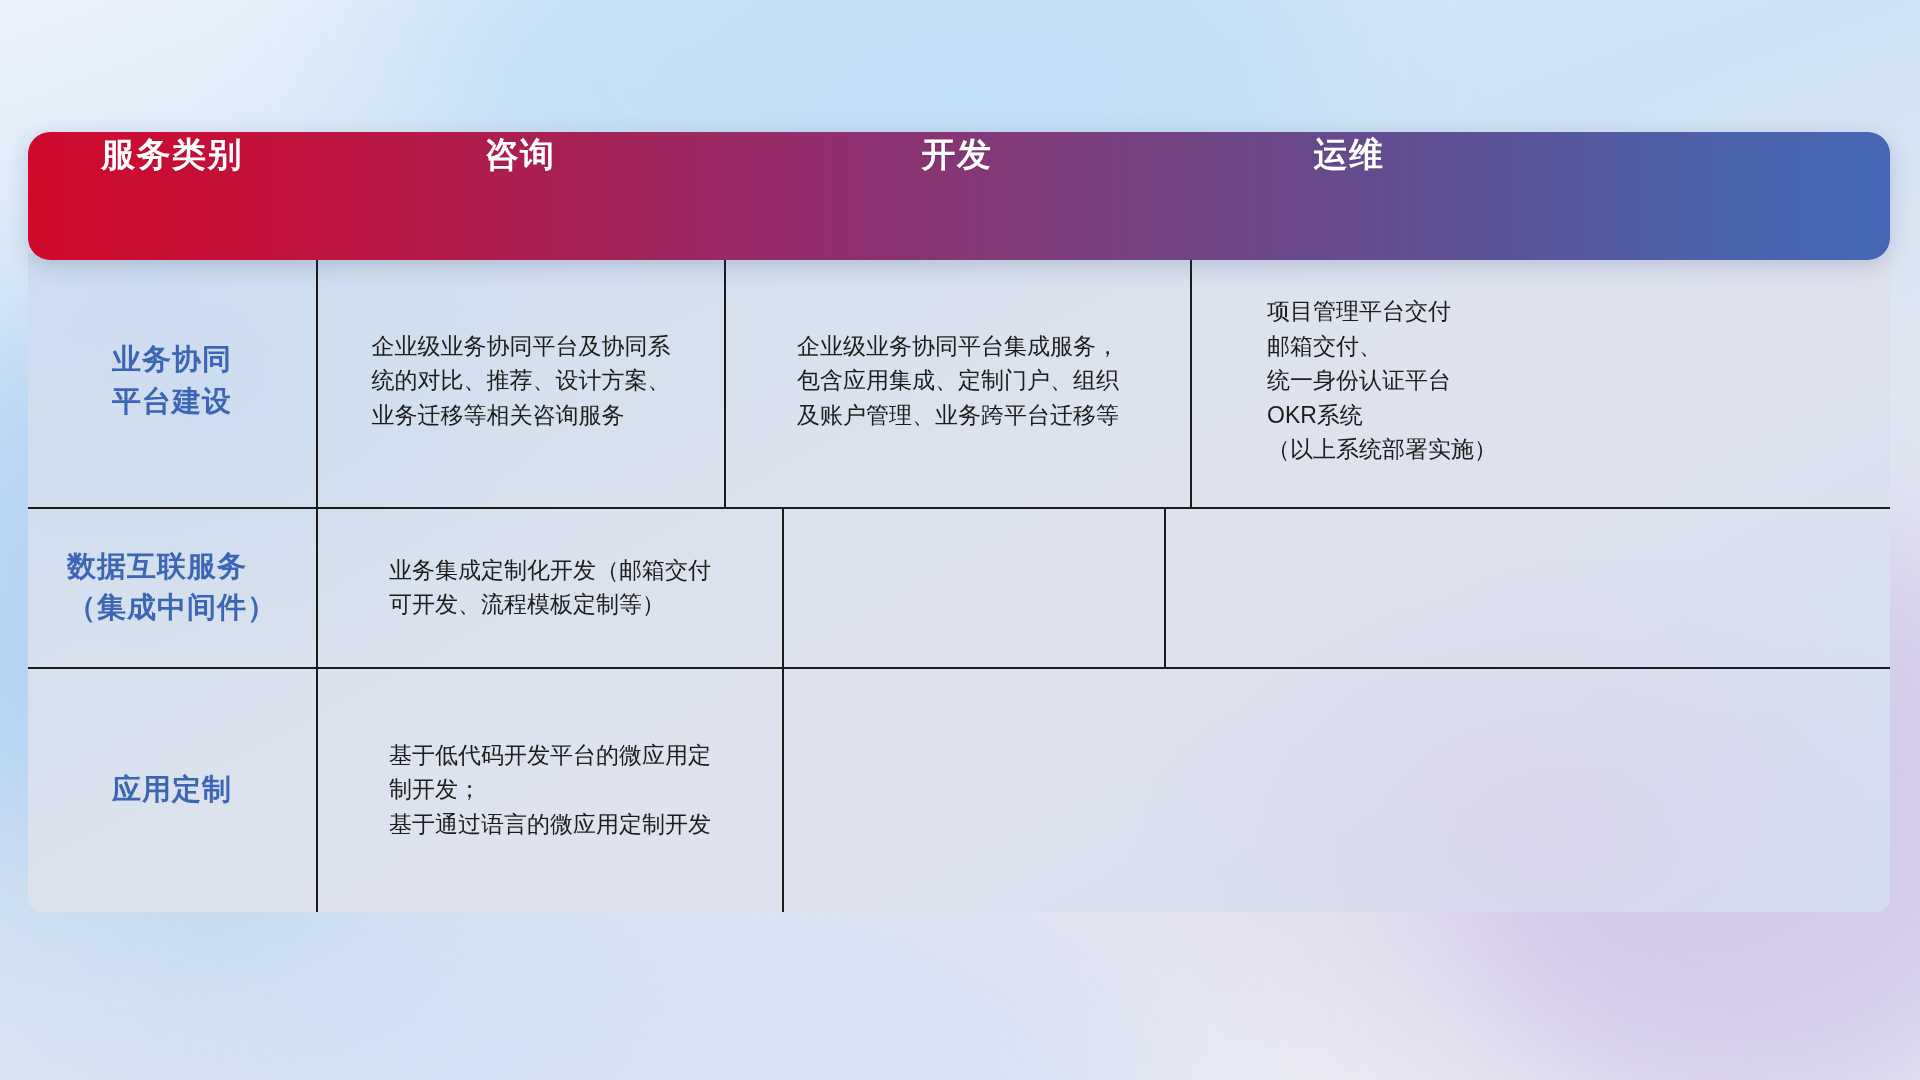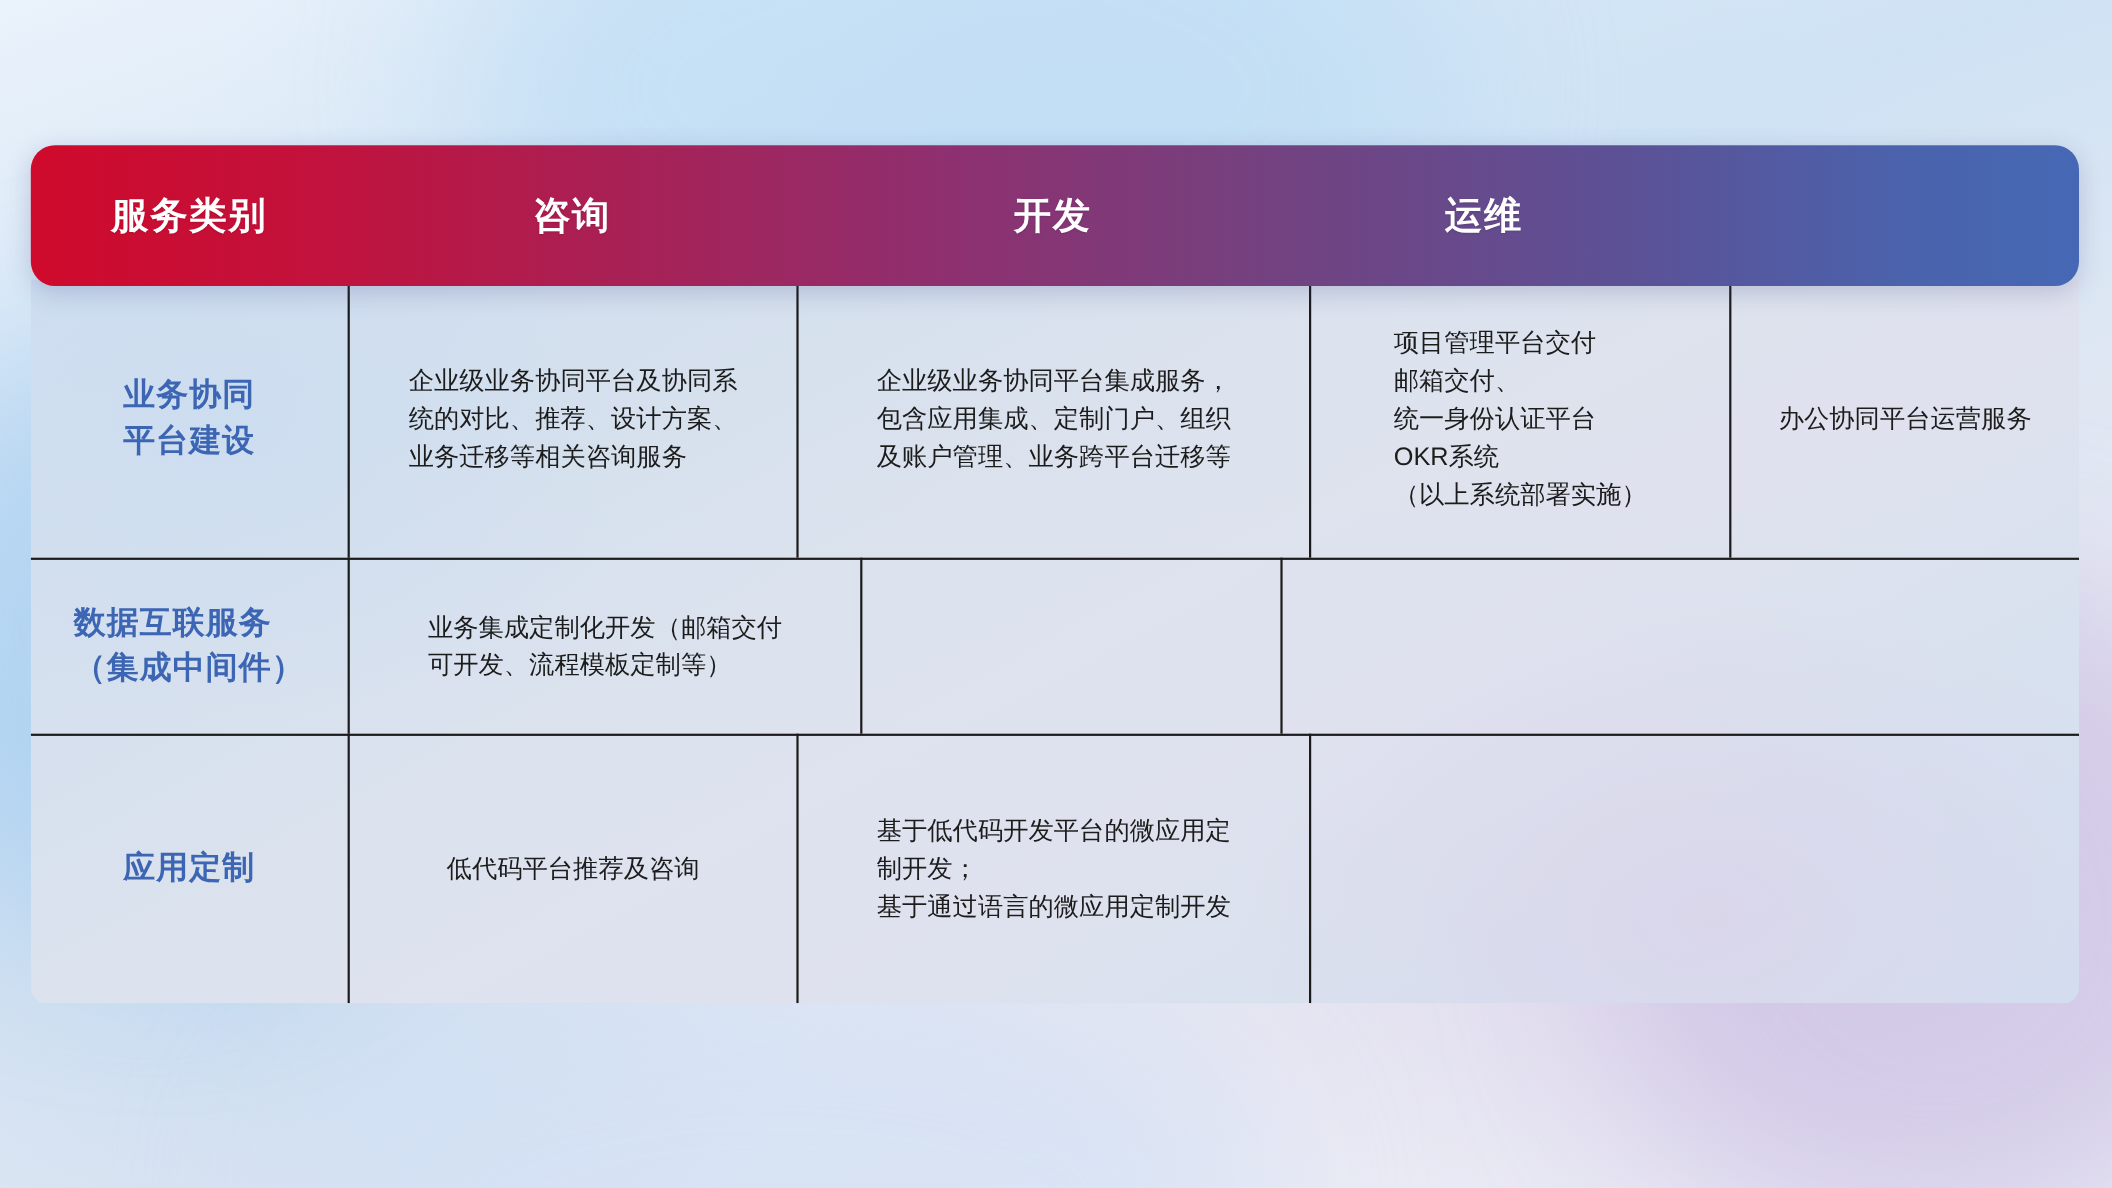--- a/index.html
+++ b/index.html
@@ -58,21 +58,21 @@
         #74417f 60%,
         #5c5196 78%,
         #4a63ad 92%,
         #4668b4 100%);
     box-shadow: 0 6px 22px rgba(60,70,130,0.22);
     overflow: hidden;
     z-index: 3;
   }
   .th {
     display: flex;
-    align-items: center;
+    align-items: flex-start;
     justify-content: center;
     color: #ffffff;
     font-size: 34px;
     font-weight: bold;
     letter-spacing: 1.5px;
     text-shadow: 0 1px 2px rgba(0,0,0,0.12);
   }
 
   
   .tbody {
@@ -169,35 +169,33 @@
 统的对比、推荐、设计方案、
 业务迁移等相关咨询服务</div>
         <div class="td c2 sep-l">企业级业务协同平台集成服务，
 包含应用集成、定制门户、组织
 及账户管理、业务跨平台迁移等</div>
         <div class="td c3 sep-l">项目管理平台交付
 邮箱交付、
 统一身份认证平台
 OKR系统
 （以上系统部署实施）</div>
-        <div class="td c4 sep-l">办公协同平台运营服务</div>
       </div>
 
       <div class="trow r2">
         <div class="td cat c0">数据互联服务
 （集成中间件）</div>
         <div class="td c2 sep-l">业务集成定制化开发（邮箱交付
 可开发、流程模板定制等）</div>
         <div class="td c3 sep-l"></div>
         <div class="td c4 sep-l"></div>
       </div>
 
       <div class="trow r3">
         <div class="td cat c0">应用定制</div>
-        <div class="td c1 sep-l">低代码平台推荐及咨询</div>
         <div class="td c2 sep-l">基于低代码开发平台的微应用定
 制开发；
 基于通过语言的微应用定制开发</div>
         <div class="td c4 sep-l"></div>
       </div>
 
     </div>
   </div>
 </div>
 

